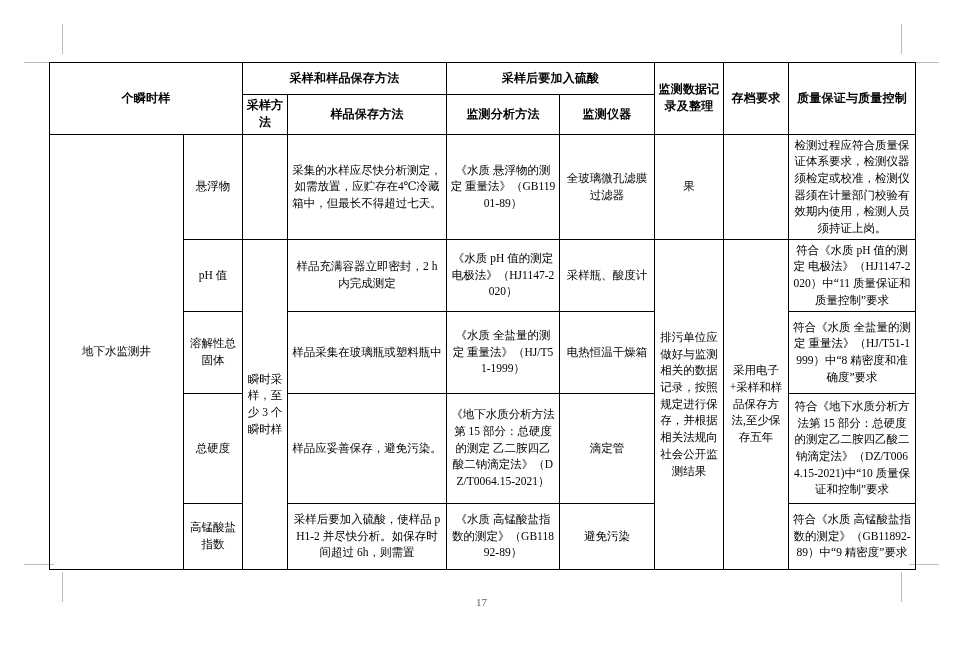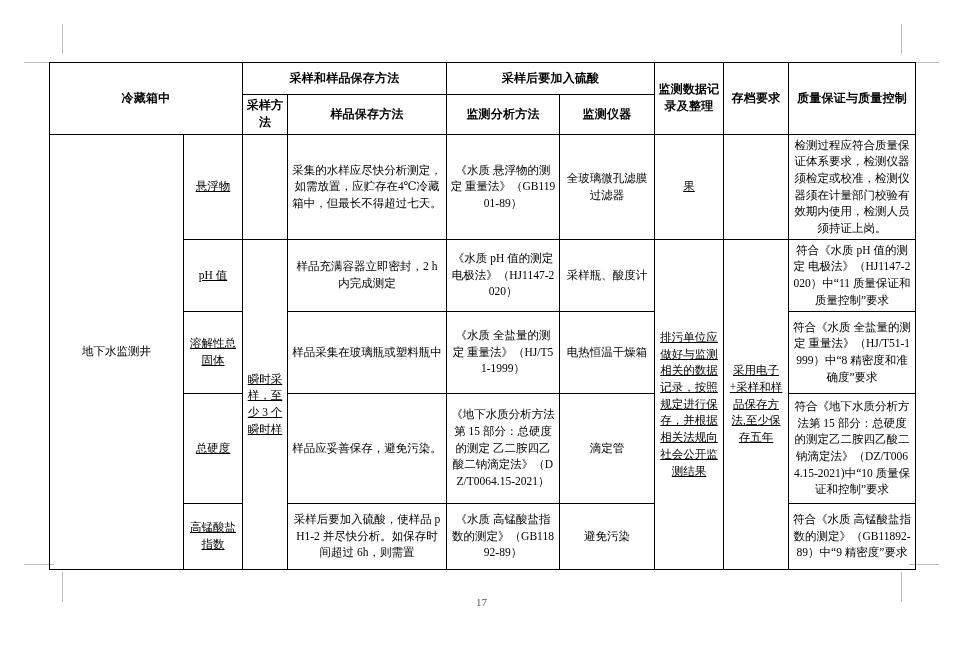--- a/index.html
+++ b/index.html
@@ -81,21 +81,20 @@
     text-align: justify;
     text-align-last: center;
     text-justify: inter-ideograph;
     padding-left: 6px;
     padding-right: 6px;
     margin-left: 24px;
   }
   td.narrow {
     padding-left: 1px;
     padding-right: 1px;
-    text-decoration: underline;
   }
 
   
   col.c1 { width: 134px; }  
   col.c2 { width: 59px;  }  
   col.c3 { width: 45px;  }  
   col.c4 { width: 159px; }  
   col.c5 { width: 113px; }  
   col.c6 { width: 95px;  }  
   col.c7 { width: 69px;  }  
@@ -159,21 +158,21 @@
           <col class="c3">
           <col class="c4">
         <col class="c5">
           <col class="c6">
           <col class="c7">
           <col class="c8">
           <col class="c9">
       </colgroup>
       <thead>
         <tr class="r-head1">
-          <th colspan="2" rowspan="2">冷藏箱中</th>
+          <th colspan="2" rowspan="2">个瞬时样</th>
           <th colspan="2">采样和样品保存方法</th>
           <th colspan="2">采样后要加入硫酸</th>
           <th rowspan="2" class="narrow">监测数据记录及整理</th>
           <th rowspan="2" class="narrow">存档要求</th>
           <th rowspan="2">质量保证与质量控制</th>
         </tr>
         <tr class="r-head2">
           <th class="narrow">采样方法</th>
           <th>样品保存方法</th>
           <th>监测分析方法</th>

